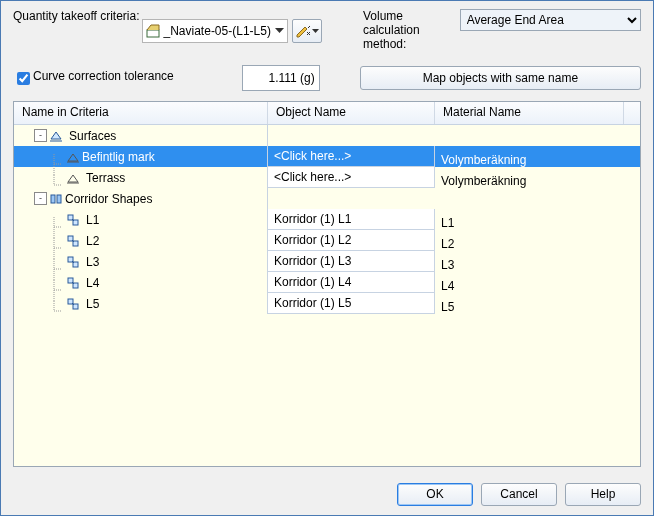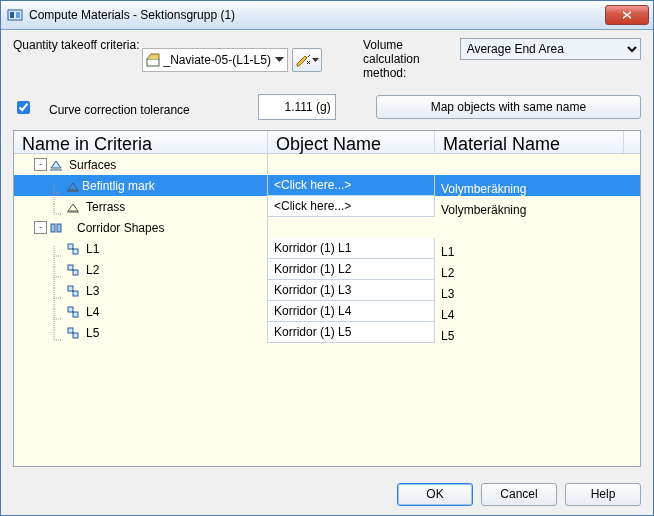--- a/index.html
+++ b/index.html
@@ -13,27 +13,27 @@
 .col{display:flex;gap:2px}
 .colA{width:320px}
 .colB{flex:1}
 label.lbl{font-size:12px;margin-bottom:2px}
 .combo{display:flex;align-items:center;gap:4px}
 .combo-input{flex:1;display:flex;align-items:center;height:22px;background:#fff;border:1px solid #b5b5b5;padding:0 3px;gap:4px}
 .combo-input .arrow{margin-left:auto}
 .small-btn{width:28px;height:22px;border:1px solid #9aa7b5;border-radius:2px;background:linear-gradient(#fdfdfd,#e7edf5);display:flex;align-items:center;justify-content:center}
 select.vcm{width:100%;height:22px;border:1px solid #9aa7b5;background:#eef3f9;font-size:12px;padding:1px 2px}
 .row2{display:flex;align-items:center;margin-top:12px;gap:10px}
-.chk{display:flex;align-items:flex-end;gap:16px}
+.chk{display:flex;align-items:flex-start;gap:0}
 .chk input{accent-color:#2a7de1}
 .num-input{width:68px;height:20px;border:1px solid #9aa7b5;background:#fff;padding:2px 4px;font-size:12px;text-align:right}
 .map-btn{flex:1;margin-left:30px;height:24px;border:1px solid #9aa7b5;border-radius:3px;background:linear-gradient(#fdfdfd,#e7edf5);font-size:12px;cursor:pointer}
 .grid-wrap{flex:1;margin-top:10px;border:1px solid #9aa7b5;background:#fff;display:flex;flex-direction:column;overflow:hidden}
 .grid-header{display:flex;height:22px;background:linear-gradient(#fbfcfe,#ecf2fa);border-bottom:1px solid #c7d3e2}
-.gh{box-sizing:border-box;border-right:1px solid #d0d9e5;padding:3px 8px;font-size:18px}
+.gh{box-sizing:border-box;border-right:1px solid #d0d9e5;padding:3px 8px;font-size:12px}
 .gh.c1{width:254px}
 .gh.c2{width:167px}
 .gh.c3{flex:1}
 .gh.c4{width:10px;border-right:none}
 .grid-body{flex:1;background:#ffffec;overflow:auto;position:relative}
 .row{display:flex;height:21px;align-items:stretch}
 .cell{box-sizing:border-box;font-size:12px;display:flex;align-items:center}
 .cell.c1{width:254px;padding-left:4px;border-right:1px solid #c7d3e2;background:#ffffec}
 .cell.c2{width:167px;padding:0 6px;border-right:1px solid #c7d3e2;border-bottom:1px solid #c7d3e2;background:#fff}
 .cell.c3{flex:1;padding:14px 6px;background:#ffffec}
@@ -45,35 +45,20 @@
 .group-row .cell.c2,.group-row .cell.c3{background:#ffffec;border:none}
 .footer{height:42px;display:flex;align-items:center;justify-content:flex-end;gap:8px;padding:0 12px}
 .btn{min-width:76px;height:23px;border:1px solid #9aa7b5;border-radius:3px;background:linear-gradient(#fdfdfd,#e7edf5);font-size:12px;cursor:pointer}
 .btn.primary{border:1px solid #2a7de1;box-shadow:0 0 0 1px #9cc7f5 inset}
 .arrow svg{display:block}
 </style>
 </head>
 <body>
 <div class="window">
 
-<div class="titlebar">
-  <span class="icon">
-    <svg width="16" height="16">
-          <rect x="1" y="3" width="14" height="10" fill="#d9e8ff" stroke="#2a5a9a"></rect>
-          <rect x="3" y="5" width="4" height="6" fill="#2a5a9a"></rect>
-          <rect x="9" y="5" width="4" height="6" fill="#6aa0e0"></rect>
-        </svg>
-  </span>
-  <span class="title">Compute Materials - Sektionsgrupp (1)</span>
-  <div class="close-btn">
-    <svg width="10" height="8">
-          <path d="M1 0 L5 3 L9 0 L9 2 L6 4 L9 6 L9 8 L5 5 L1 8 L1 6 L4 4 L1 2 Z" fill="#fff"></path>
-        </svg>
-  </div>
-</div>
 
 <div class="content">
 
   <div class="row1">
     <div class="col colA">
       <label class="lbl">Quantity takeoff criteria:</label>
       <div class="combo">
         <div class="combo-input">
           <span class="ic16">
             <svg width="14" height="14">
@@ -192,21 +177,21 @@
             <div class="cell c1">
               <span class="tree">
                 <span class="twig"></span>
                 <span class="exp">-</span>
                 <span class="ic16">
                   <svg width="14" height="14">
                     <rect x="2" y="3" width="4" height="8" fill="#9cc7f5" stroke="#2a5a9a"></rect>
                     <rect x="8" y="3" width="4" height="8" fill="#9cc7f5" stroke="#2a5a9a"></rect>
                   </svg>
                 </span>
-                <span style="margin-left: 12px;">Corridor Shapes</span>
+                <span style="margin-left: 0;">Corridor Shapes</span>
               </span>
             </div>
             <div class="cell c2"></div>
             <div class="cell c3"></div>
           </div>
           <div class="row">
             <div class="cell c1">
               <span class="tree">
                 <span class="twig"></span>
                 <span class="twig" style="font-family: monospace;"></span>

